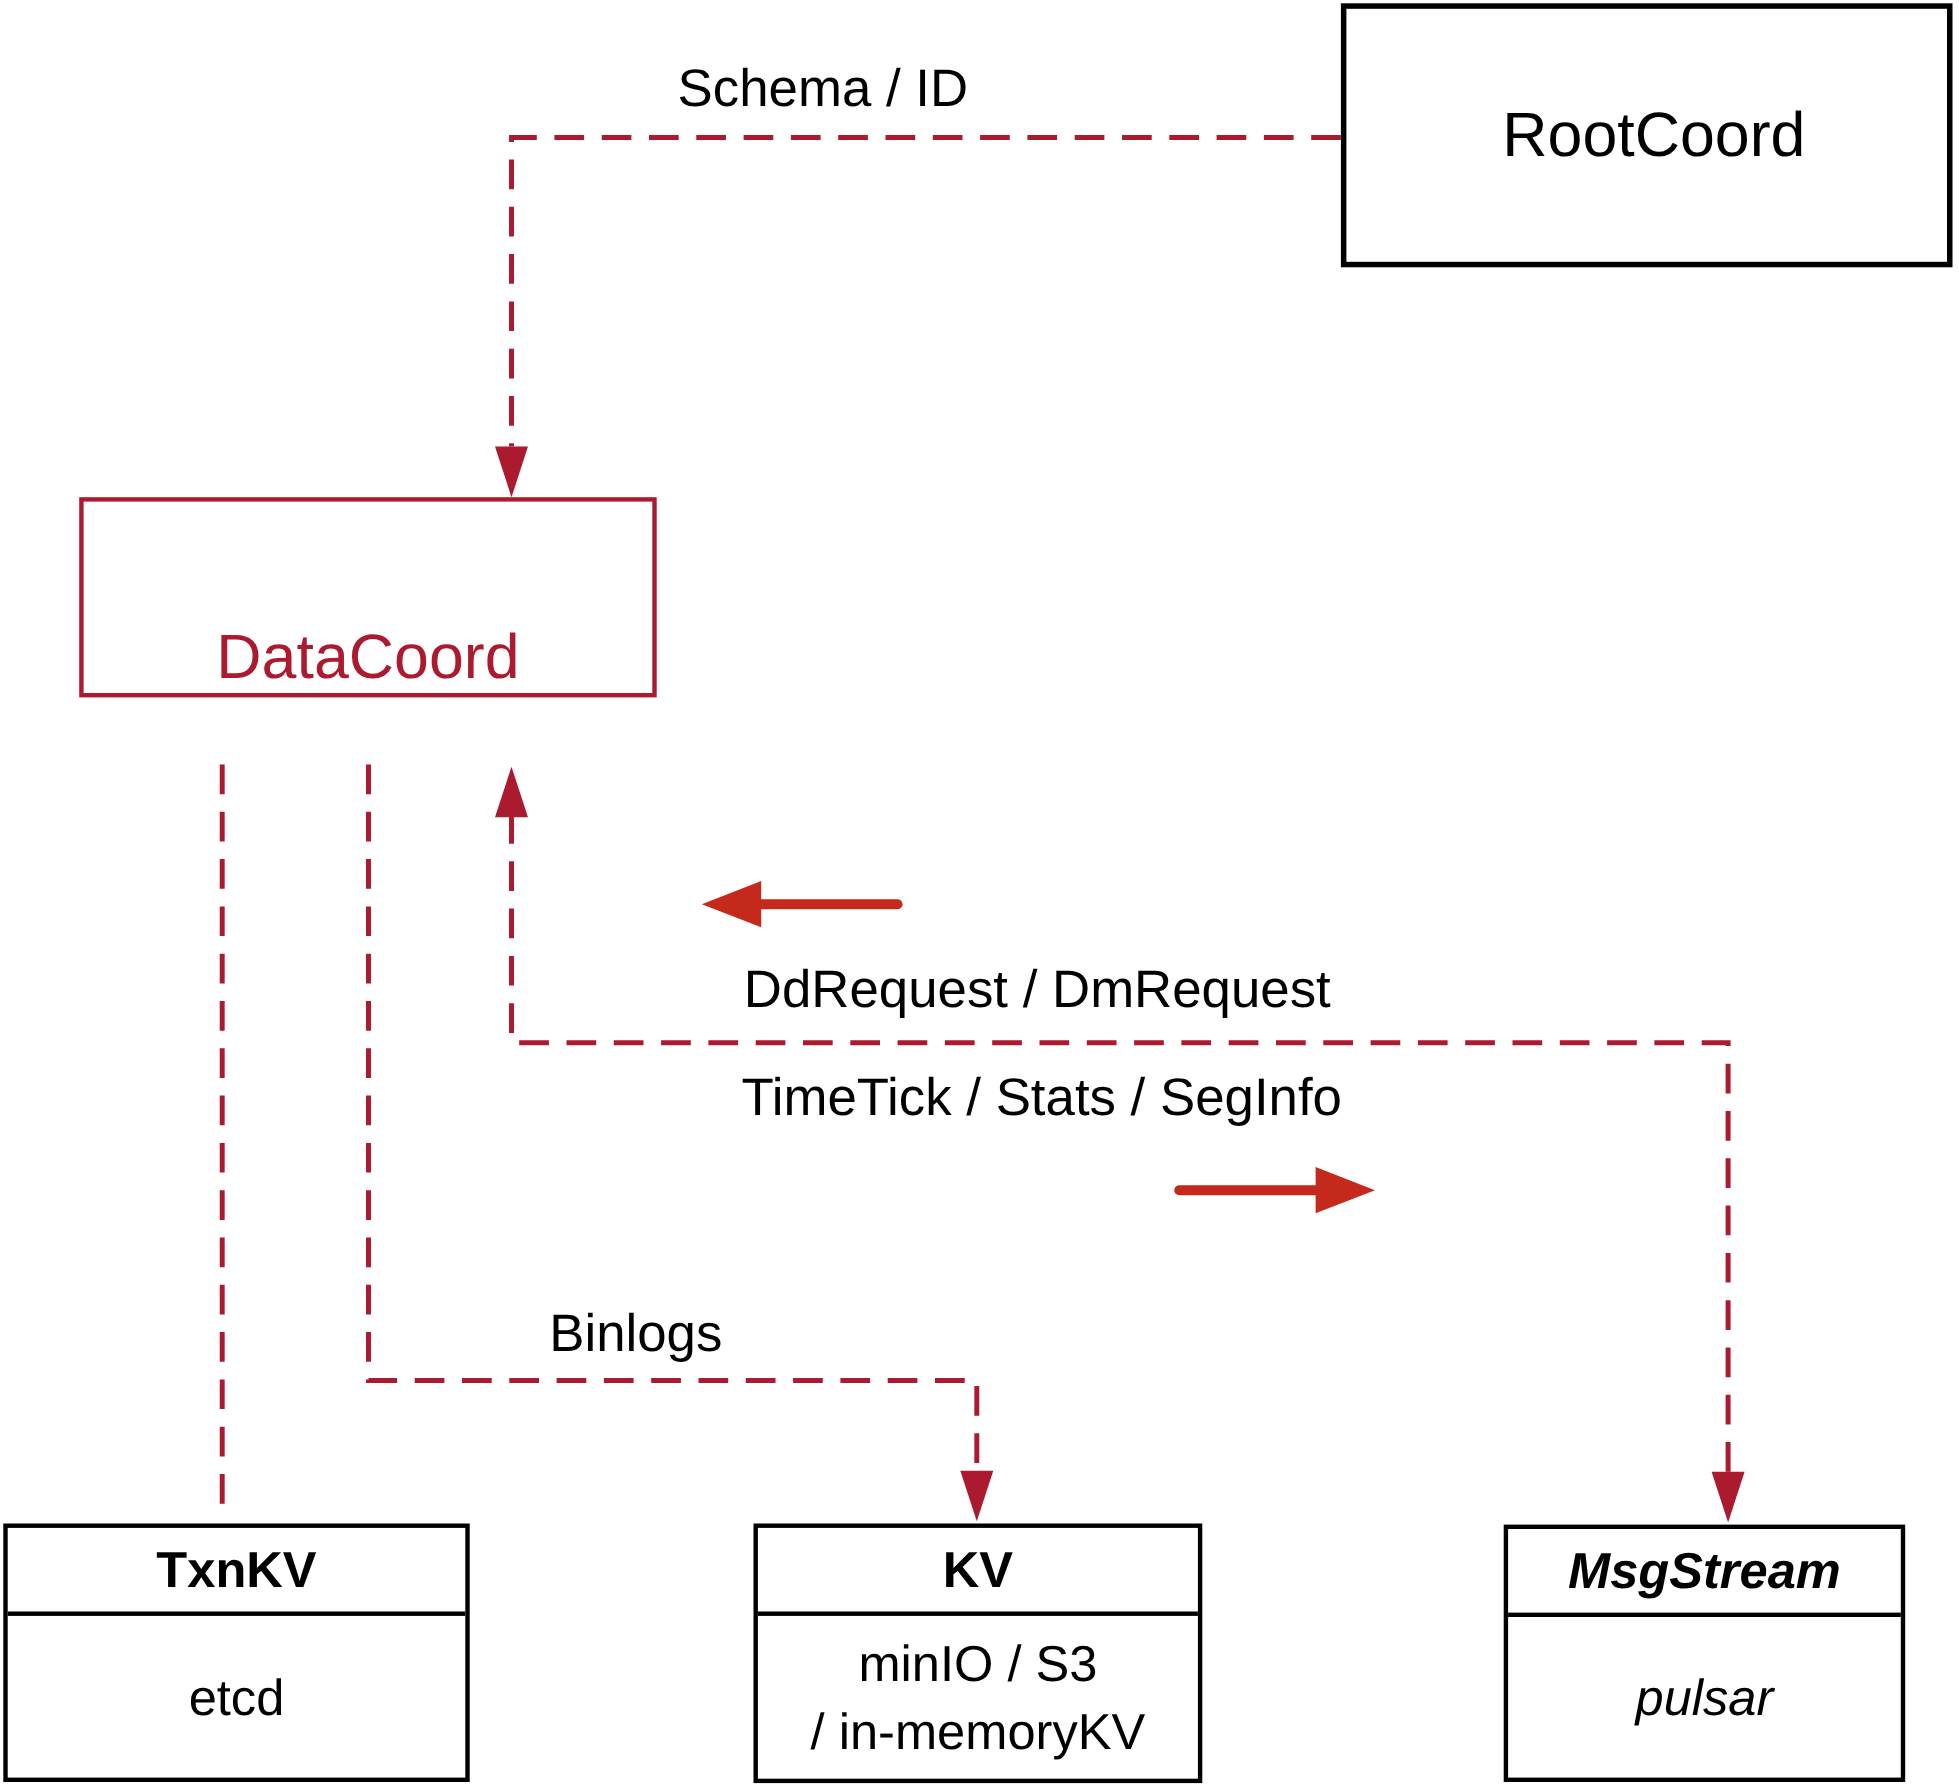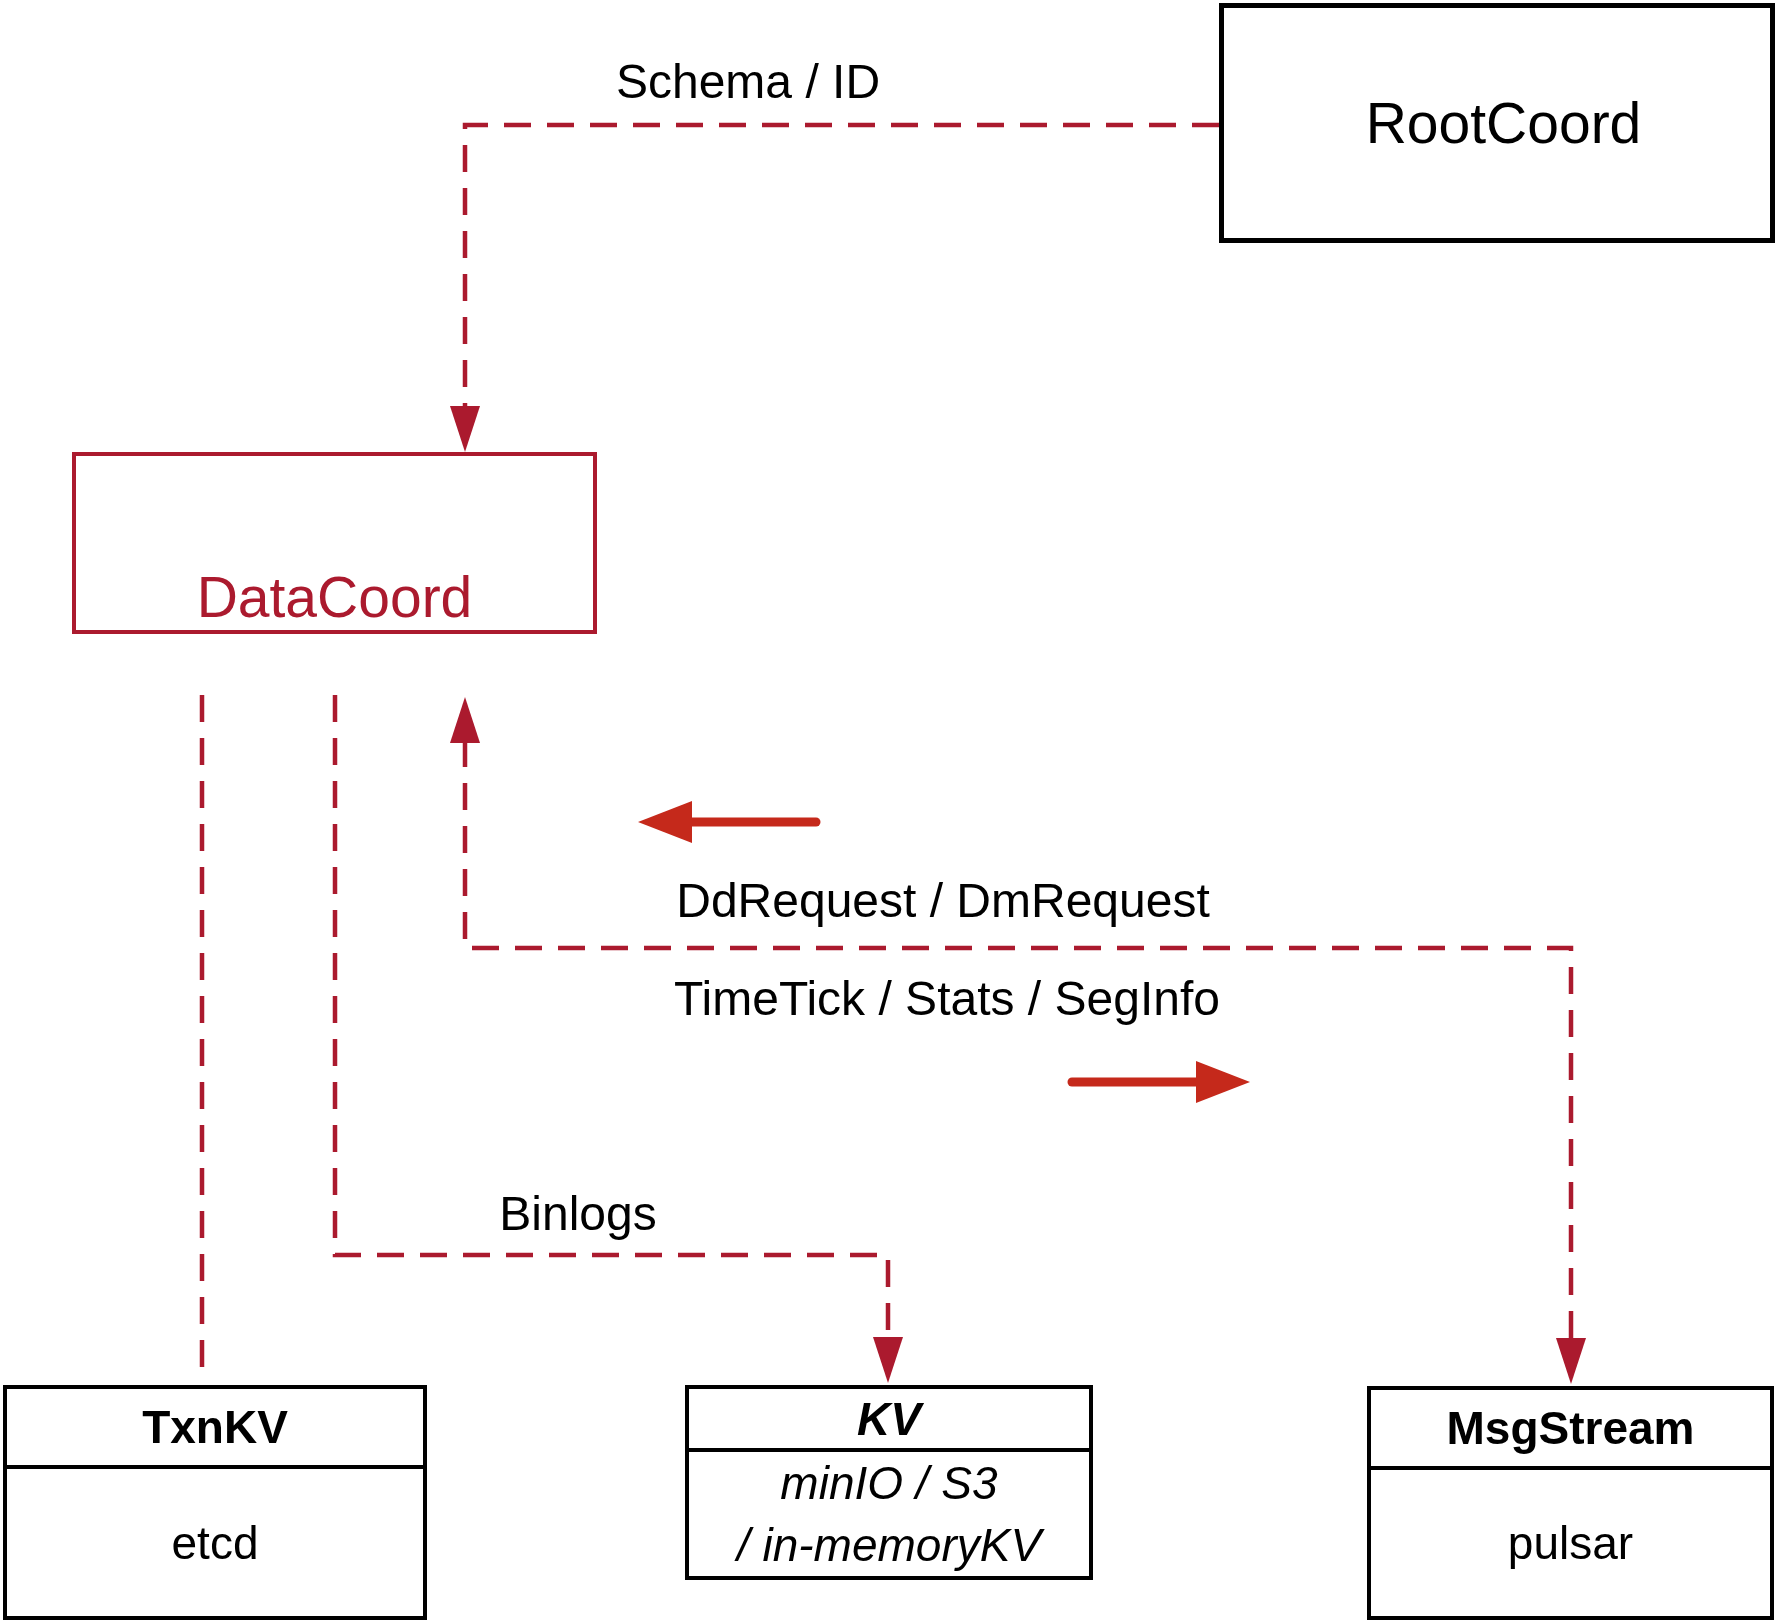--- a/index.html
+++ b/index.html
@@ -140,29 +140,29 @@
     <span>DataCoord</span>
   </div>
 
   <div class="tbl" style="left:3px; top:1385px; width:424px; height:235px;">
     <div class="tbl-title">TxnKV</div>
     <div class="tbl-body">
       <div>etcd</div>
     </div>
   </div>
 
-  <div class="tbl" style="left:685px; top:1385px; width:408px; height:195px;font-style:italic;">
+  <div class="tbl" style="left:685px; top:1385px; width:408px; height:236px;">
     <div class="tbl-title">KV</div>
     <div class="tbl-body">
       <div>minIO / S3</div>
       <div>/ in-memoryKV</div>
     </div>
   </div>
 
-  <div class="tbl" style="left:1367px; top:1386px; width:407px; height:234px;">
+  <div class="tbl" style="left:1367px; top:1386px; width:365px; height:234px;font-style:italic;">
     <div class="tbl-title">MsgStream</div>
     <div class="tbl-body">
       <div>pulsar</div>
     </div>
   </div>
 
   <div class="lbl" style="left:748px; top:81px;">Schema / ID</div>
   <div class="lbl" style="left:943px; top:900px;">DdRequest / DmRequest</div>
   <div class="lbl" style="left:947px; top:998px;">TimeTick / Stats / SegInfo</div>
   <div class="lbl" style="left:578px; top:1213px;">Binlogs</div>

